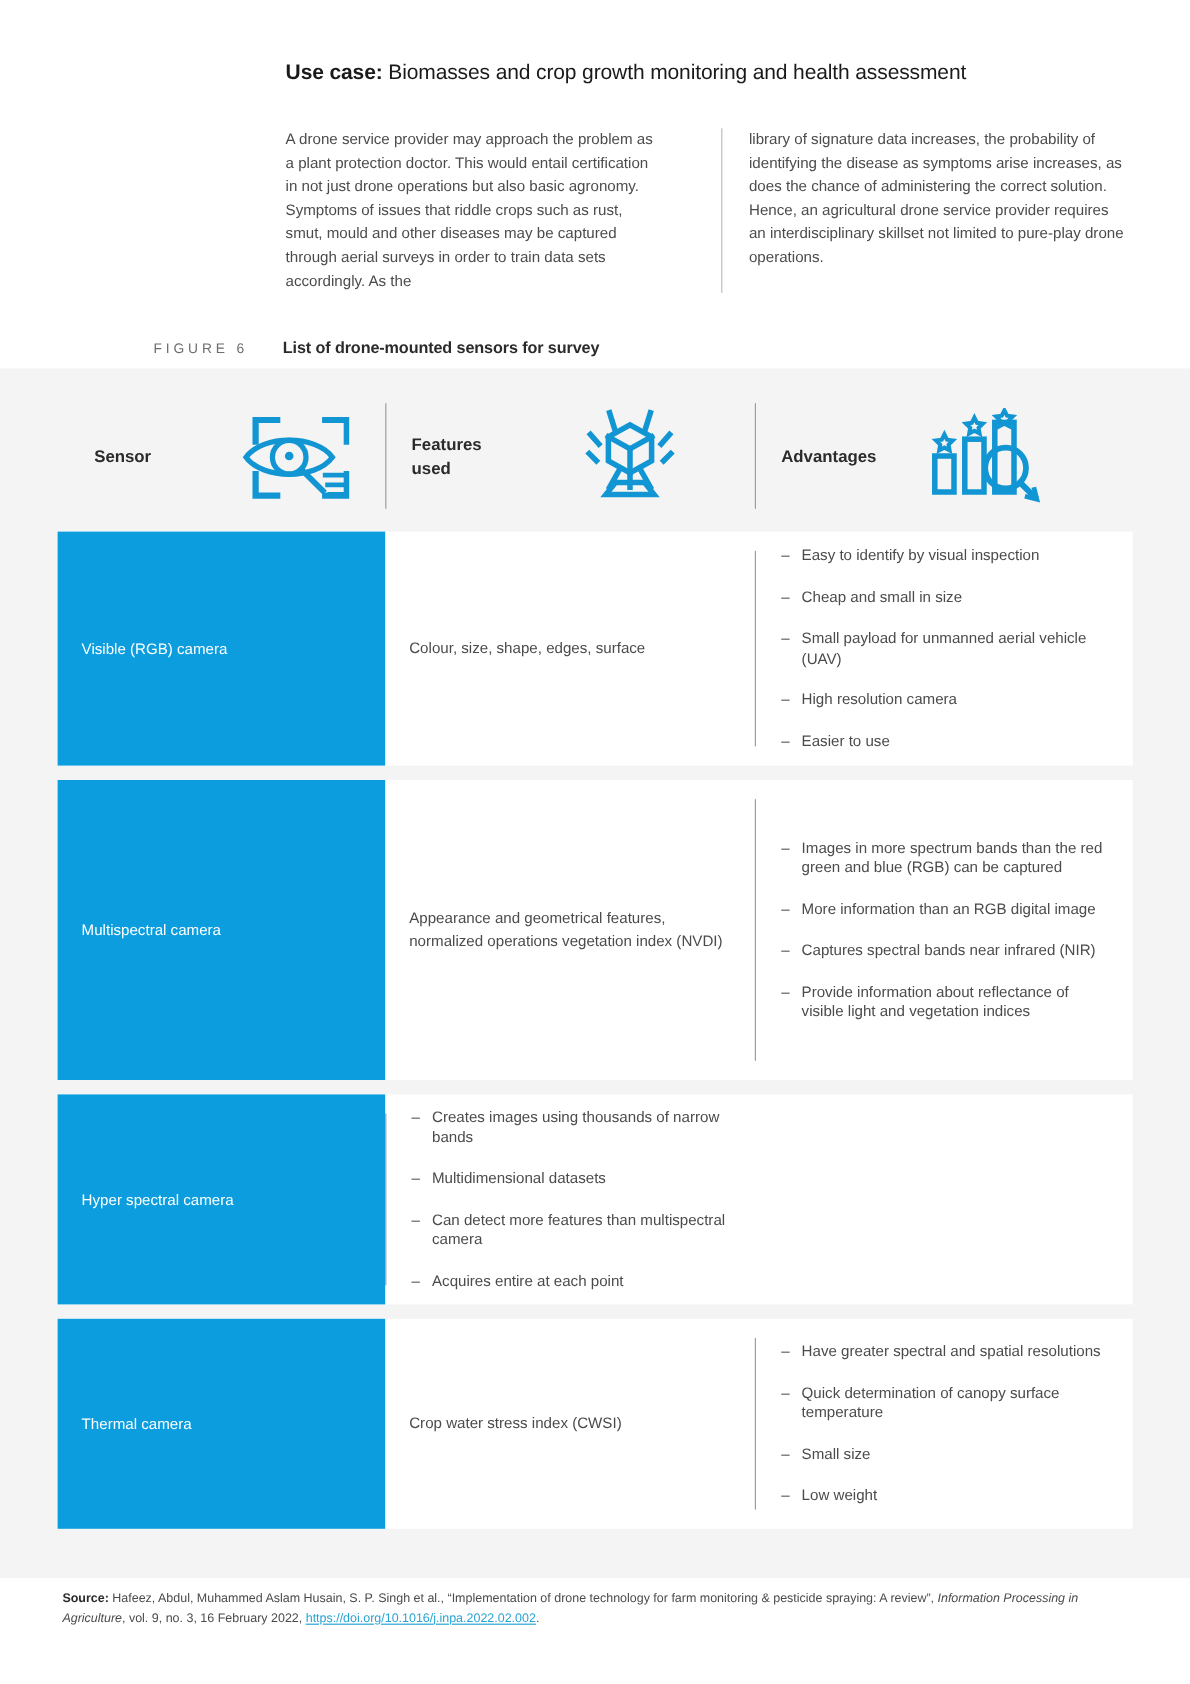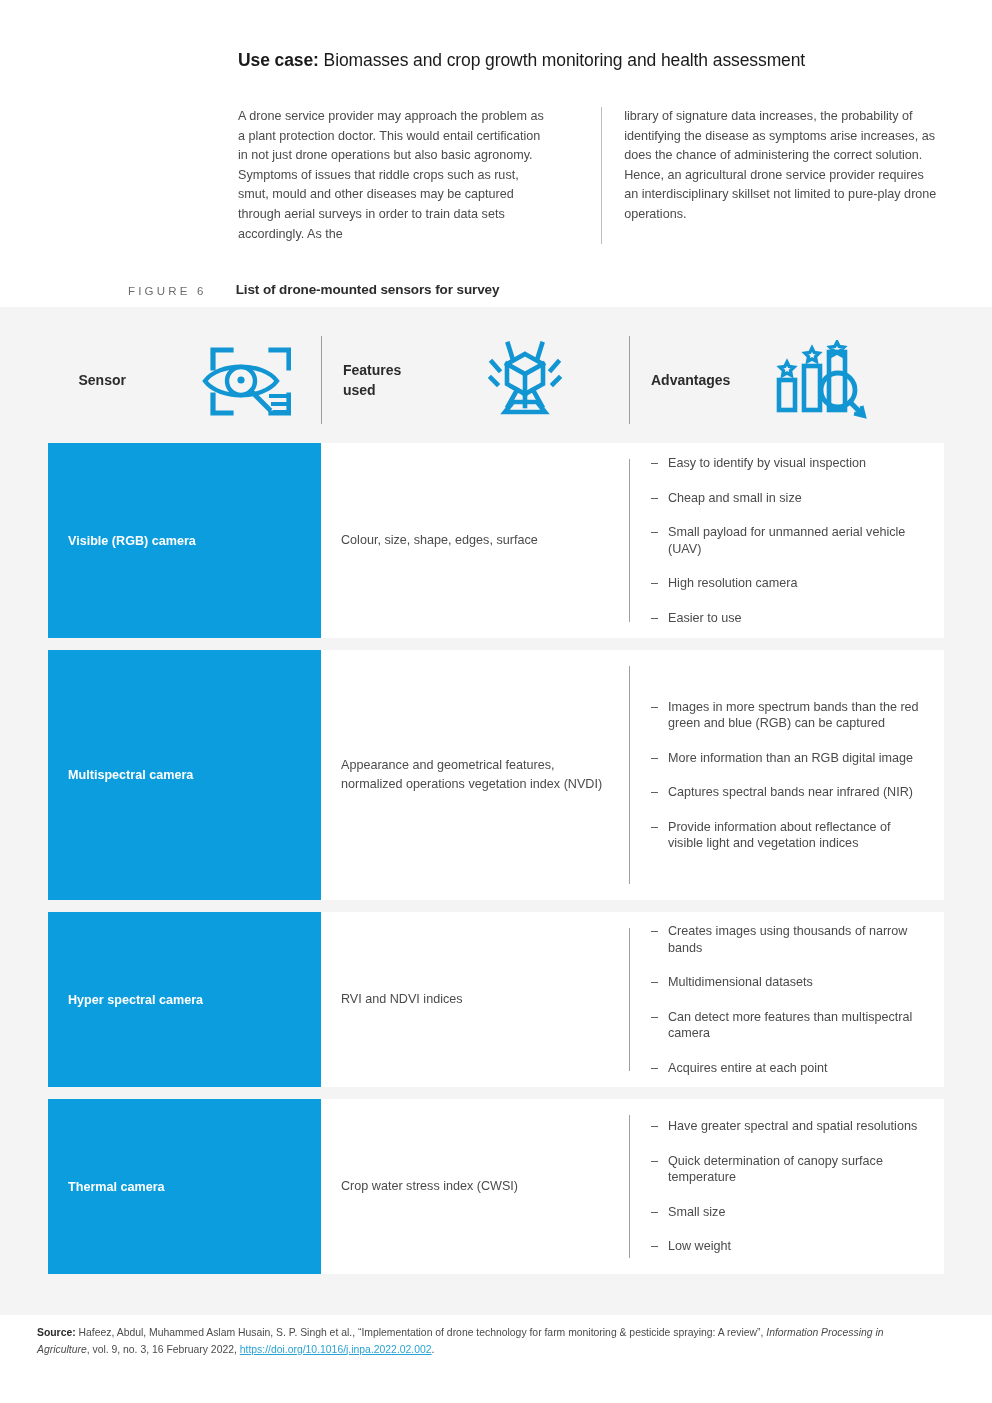--- a/index.html
+++ b/index.html
@@ -150,21 +150,21 @@
     width: 273px;
     background: #0b9dde;
     display: flex;
     align-items: center;
     padding: 0 20px;
     flex: 0 0 auto;
   }
   .cell-sensor span {
     color: #ffffff;
     font-size: 12.6px;
-    font-weight: 700;
+    font-weight: 400;
     line-height: 18px;
   }
   .cell-features {
     width: 308px;
     flex: 0 0 auto;
     display: flex;
     align-items: center;
     padding: 0 20px 0 20px;
   }
   .cell-features span {
@@ -209,21 +209,21 @@
 
   
   .row.r1 { height: 195px; }
   .row.r2 { height: 250px; }
   .row.r3 { height: 175px; }
   .row.r4 { height: 175px; }
 
   
   .source {
     position: absolute;
-    left: 37px; top: 1325px;
+    left: 52px; top: 1325px;
     width: 900px;
     font-size: 10.4px;
     line-height: 16.5px;
     color: #4b4b4b;
   }
   .source b { font-weight: 700; color: #2b2b2b; }
   .source i { font-style: italic; }
   .source a {
     color: #29a3d4;
     text-decoration: underline;
@@ -360,23 +360,20 @@
         <li><span class="dash">–</span><span>Captures spectral bands near infrared (NIR)</span></li>
         <li><span class="dash">–</span><span>Provide information about reflectance of visible light and vegetation indices</span></li>
       </ul>
     </div>
   </div>
 
   <div class="row r3">
     <div class="cell-sensor">
       <span>Hyper spectral camera</span>
     </div>
-    <div class="cell-features">
-      <span>RVI and NDVI indices</span>
-    </div>
     <div class="cell-adv">
       <ul class="adv-list">
         <li><span class="dash">–</span><span>Creates images using thousands of narrow bands</span></li>
         <li><span class="dash">–</span><span>Multidimensional datasets</span></li>
         <li><span class="dash">–</span><span>Can detect more features than multispectral camera</span></li>
         <li><span class="dash">–</span><span>Acquires entire at each point</span></li>
       </ul>
     </div>
   </div>
 

